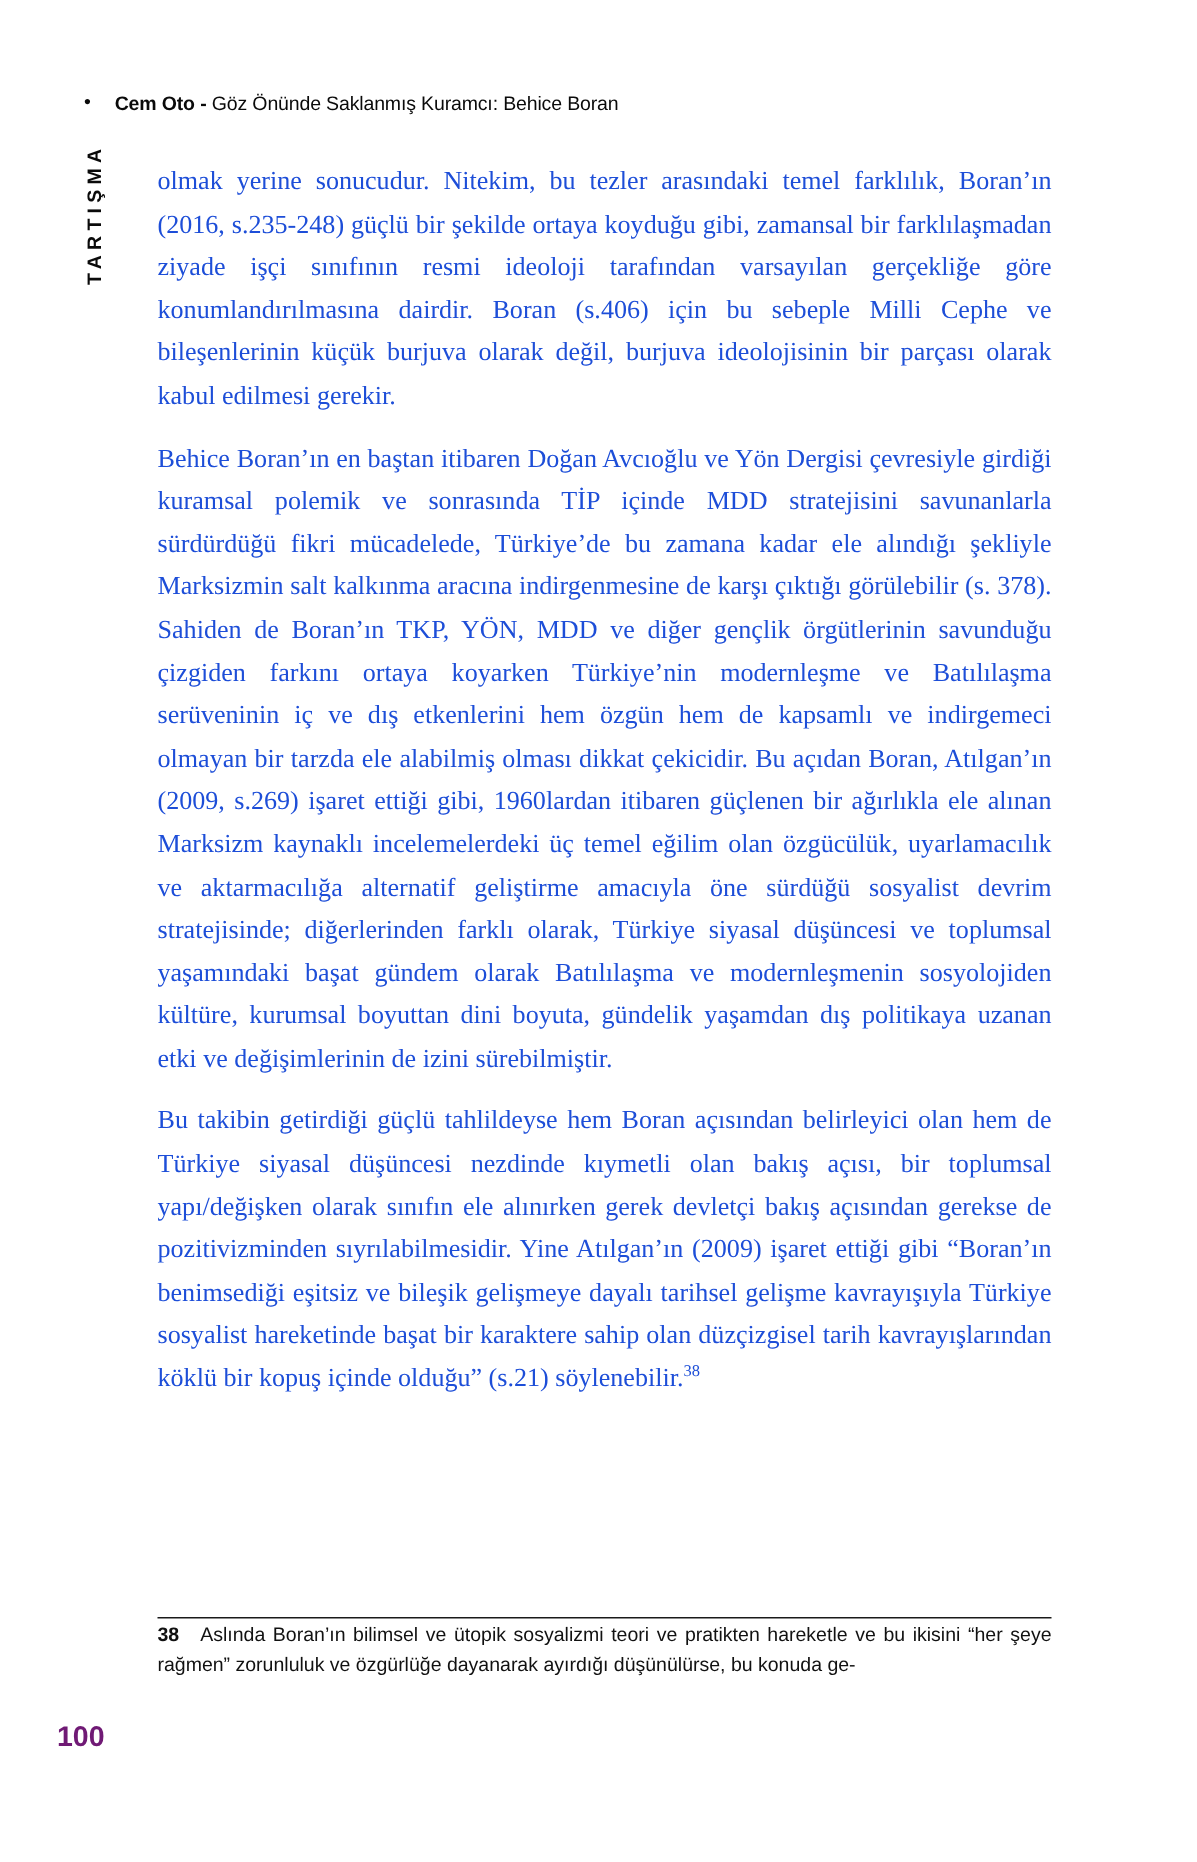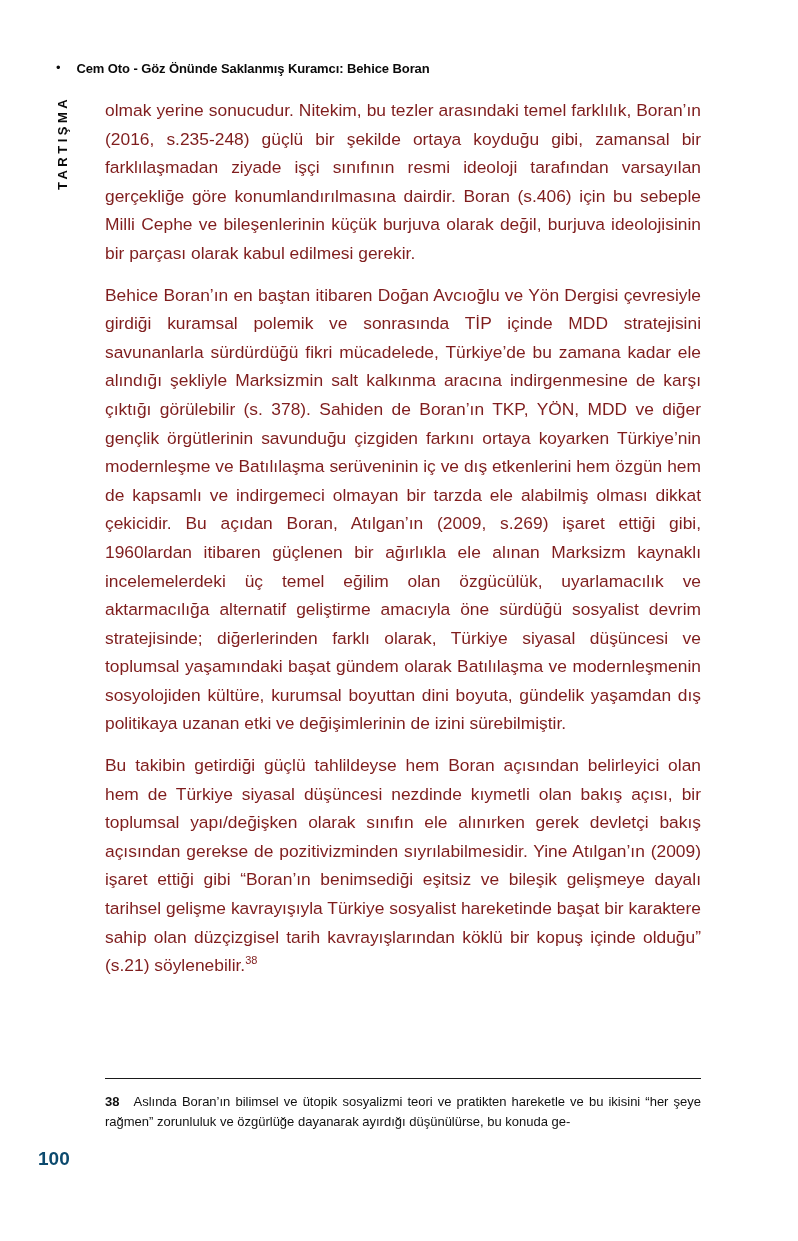--- a/index.html
+++ b/index.html
@@ -26,91 +26,91 @@
     color: #0a0a0a;
     white-space: nowrap;
   }
   .running-head .bullet {
     display: inline-block;
     margin-right: 16px;
     font-size: 13px;
     vertical-align: 1px;
   }
   .running-head .author { font-weight: 700; }
-  .running-head .title  { font-weight: 700; }
+  .running-head .title  { font-weight: 400; }
 
   
   .margin-label {
     position: absolute;
     left: 55px;
     top: 190px;
     transform-origin: top left;
     transform: rotate(-90deg);
     font-family: "Liberation Sans", sans-serif;
     font-weight: 700;
     font-size: 13px;
     letter-spacing: 3.5px;
     color: #0a0a0a;
     white-space: nowrap;
   }
 
   
   .body-text {
     position: absolute;
     left: 105px;
-    top: 96px;
+    top: 106px;
     width: 596px;
-    font-family: Liberation Sans, sans-serif;
+    font-family: Liberation Serif, serif;
     font-size: 17.4px;
     line-height: 28.6px;
     text-align: justify;
     hyphens: auto;
     -webkit-hyphens: auto;
-    color: #7f1d1d;
+    color: #1d4ed8;
   }
   .body-text p + p { margin-top: 13px; }
   .fnref {
     font-size: 11px;
     line-height: 0;
     vertical-align: super;
   }
 
   
   .footnote-area {
     position: absolute;
     left: 105px;
     top: 1078px;
     width: 596px;
   }
   .footnote-rule {
     width: 100%;
     border-top: 1.6px solid #1a1a1a;
   }
   .footnote {
-    margin-top: 13px;
+    margin-top: 1px;
     font-family: "Liberation Sans", sans-serif;
     font-size: 13px;
     line-height: 20px;
     text-align: justify;
     color: #111;
   }
   .footnote .fn-num {
     font-weight: 700;
     padding-right: 14px;
   }
 
   
   .page-number {
     position: absolute;
     left: 38px;
     top: 1148px;
     font-family: "Liberation Sans", sans-serif;
     font-weight: 700;
     font-size: 19px;
-    color: #0c4a6e;
+    color: #701a75;
   }
 </style>
 </head>
 <body>
 
 <div class="page">
 
   <header class="running-head">
     <span class="bullet">•</span><span class="author">Cem Oto - </span><span class="title">Göz Önünde Saklanmış Kuramcı: Behice Boran</span>
   </header>

